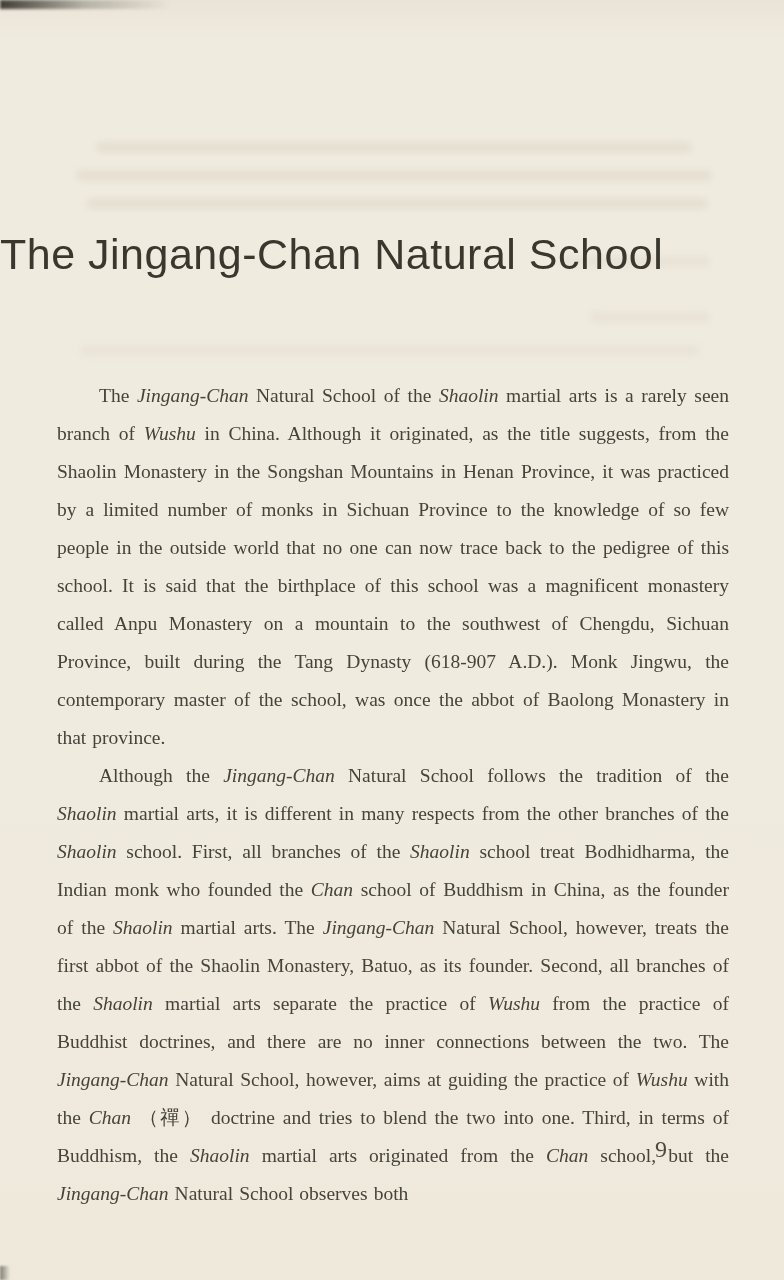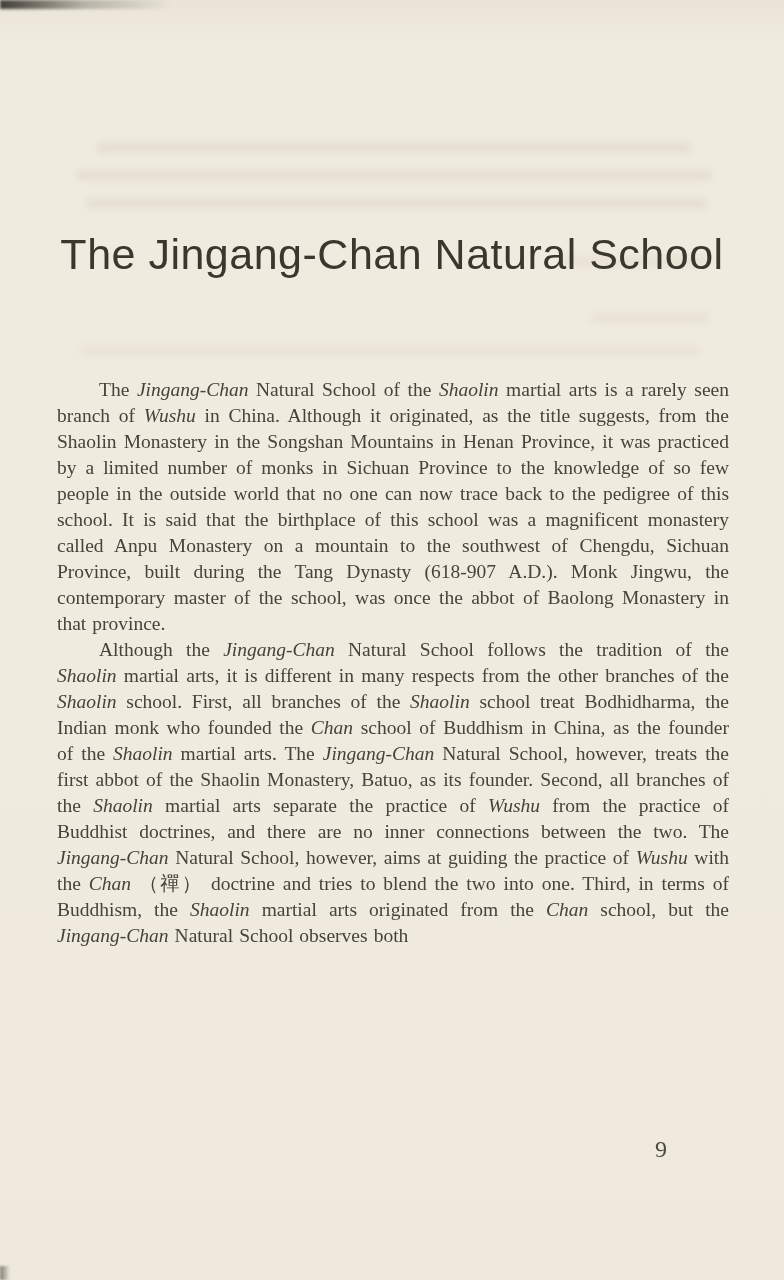--- a/index.html
+++ b/index.html
@@ -49,36 +49,36 @@
   .g4 { top: 256px; left: 560px; width: 150px; opacity: 0.12; }
   .g5 { top: 312px; left: 590px; width: 120px; opacity: 0.12; }
   .g6 { top: 345px; left: 80px;  width: 620px; opacity: 0.10; }
 
   .title {
     position: absolute;
     top: 224px;
     left: 0;
     width: 100%;
     margin: 0;
-    text-align: center;
+    text-align: left;
     font-family: "Liberation Sans", sans-serif;
     font-weight: 500;
     font-size: 43px;
     line-height: 61px;
     color: var(--title);
     letter-spacing: 0.5px;
   }
 
   .body-text {
     position: absolute;
     left: 57px;
     top: 377px;
     width: 672px;
     font-size: 19.5px;
-    line-height: 26px;
+    line-height: 38px;
     color: var(--text);
     text-align: justify;
     word-spacing: 0.06em;
   }
   .body-text p { margin: 0; text-indent: 42px; }
   .it { font-style: italic; }
 
   .page-number {
     position: absolute;
     left: 655px;

